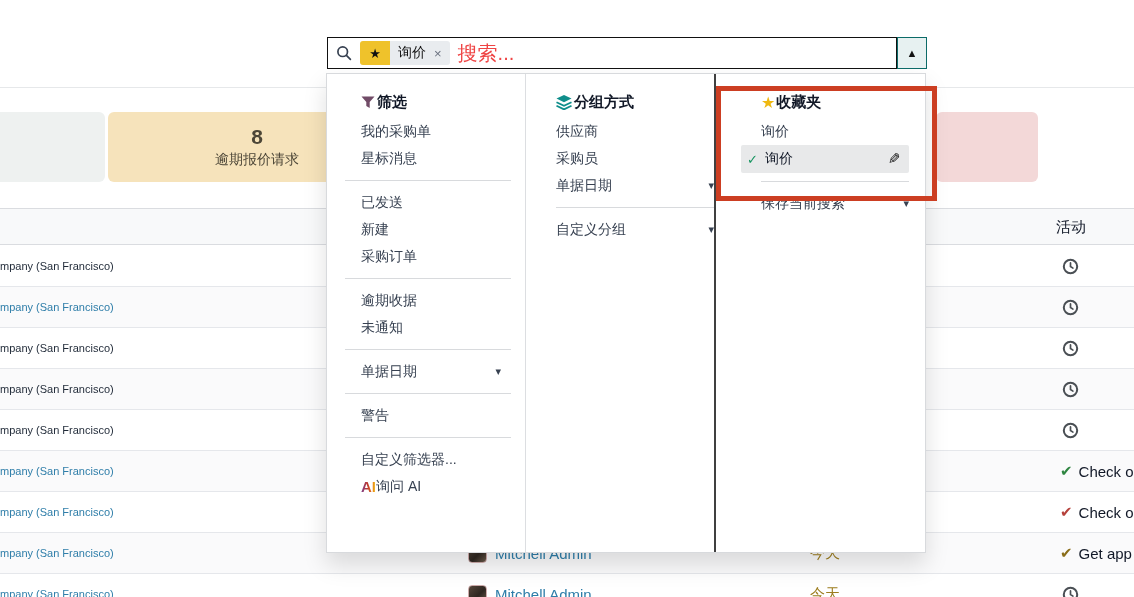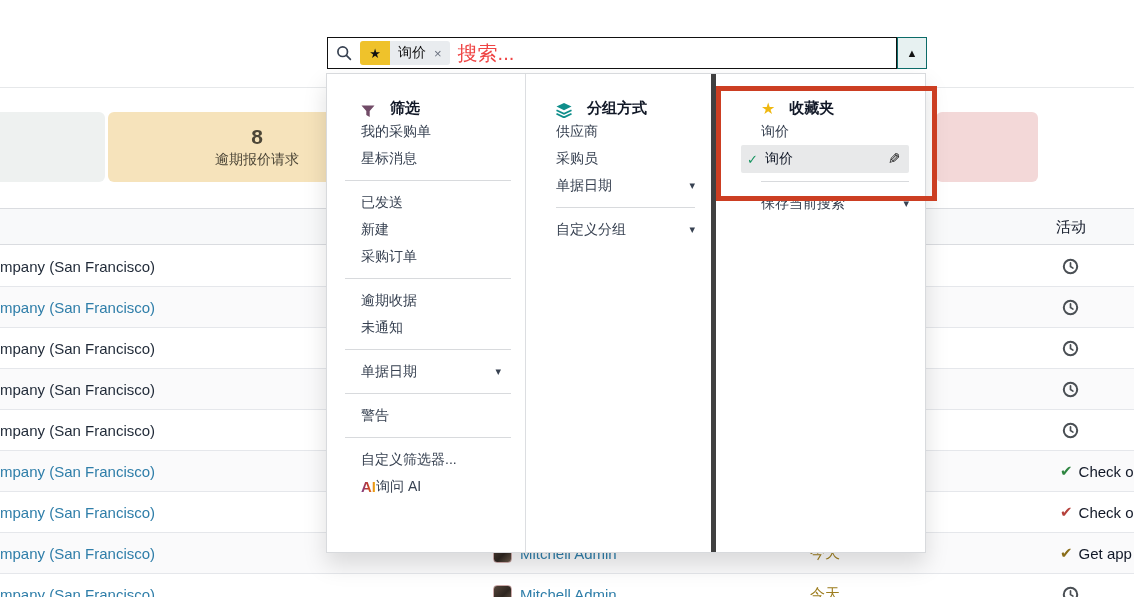--- a/index.html
+++ b/index.html
@@ -21,24 +21,24 @@
   .thead { top:208px; left:0; width:1134px; height:37px; background:#f8f9fa;
            border-top:1px solid #dadce0; border-bottom:1px solid #dadce0; }
   .thead .hcell { position:absolute; left:1040px; top:0; width:62px; height:37px;
            display:flex; align-items:center; justify-content:center;
            font-size:15px; font-weight:500; color:#111827; }
 
   .rows { top:246px; left:0; width:1134px; }
   .trow { position:relative; width:1134px; height:41px; border-bottom:1px solid #e5e7eb; background:#fff; }
   .trow:nth-child(even) { background:#fafafb; }
   .cell-company { position:absolute; left:0; top:0; height:40px; display:flex; align-items:center;
-                  font-size:15px; white-space:nowrap; }
+                  font-size:11px; white-space:nowrap; }
   .company-dark { color:#1f2937; }
   .company-link { color:#2f7ea9; }
-  .cell-buyer { position:absolute; left:493px; top:0; height:40px; display:flex; align-items:center; gap:8px; }
+  .cell-buyer { position:absolute; left:468px; top:0; height:40px; display:flex; align-items:center; gap:8px; }
   .avatar { width:19px; height:19px; border-radius:4px;
             background:linear-gradient(135deg,#55453a 0%,#2e2620 55%,#6b5a4a 100%);
             border:1px solid #caa; }
   .buyer-name { font-size:15px; color:#2f7ea9; white-space:nowrap; }
   .cell-date { position:absolute; left:810px; top:0; height:40px; display:flex; align-items:center;
                font-size:15px; color:#9d7d1f; }
   .cell-activity { position:absolute; left:1060px; top:0; height:40px; display:flex; align-items:center;
                    gap:6px; white-space:nowrap; font-size:15px; color:#111827; }
   .clockwrap { position:absolute; left:1062px; top:0; height:40px; display:flex; align-items:center; }
   .checkmark { font-size:15px; font-weight:700; }
@@ -56,23 +56,23 @@
   .search-placeholder { color:#ef4444; font-size:20px; }
   .search-toggle { width:30px; height:32px; margin-left:0; background:#e7f1f1; border:1px solid #0c6b68;
                    display:flex; align-items:center; justify-content:center; color:#111; font-size:11px; }
 
   
   .panel { left:326px; top:73px; width:600px; height:480px; background:#fff;
            border:1px solid #d8dadd; box-shadow:0 12px 22px rgba(0,0,0,.13);
            display:flex; z-index:10; }
   .col { padding-top:12px; font-size:14px; color:#374151; }
   .col-filter { width:199px; border-right:1px solid #dcdee1; padding-left:34px; padding-right:24px; }
-  .col-group  { width:190px; border-right:5px solid #404040; padding-left:30px; padding-right:16px; }
+  .col-group  { width:190px; border-right:2px solid #404040; padding-left:30px; }
   .col-fav    { width:209px; padding-left:45px; padding-right:16px; }
-  .col-head { height:32px; display:flex; align-items:flex-end; gap:14px;
+  .col-head { height:32px; display:flex; align-items:center; gap:1px;
               font-size:15px; font-weight:700; color:#111827; }
   .menu-item { height:27px; display:flex; align-items:center; justify-content:space-between; cursor:pointer; }
   .menu-item .caret { color:#374151; font-size:11px; }
   .mdivider { height:1px; background:#d8dadd; margin:8px 0; }
   .col-filter .mdivider { margin-left:-16px; margin-right:-10px; }
   .icon-funnel { width:15px; display:inline-flex; }
   .icon-layers { width:17px; display:inline-flex; }
   .star-gold { color:#efb810; font-size:16px; }
   .ai-badge { font-weight:800; font-size:15px; letter-spacing:0;
               background:linear-gradient(90deg,#7a3f8f 0%,#c0392b 45%,#e67e22 75%,#f1c40f 100%);

